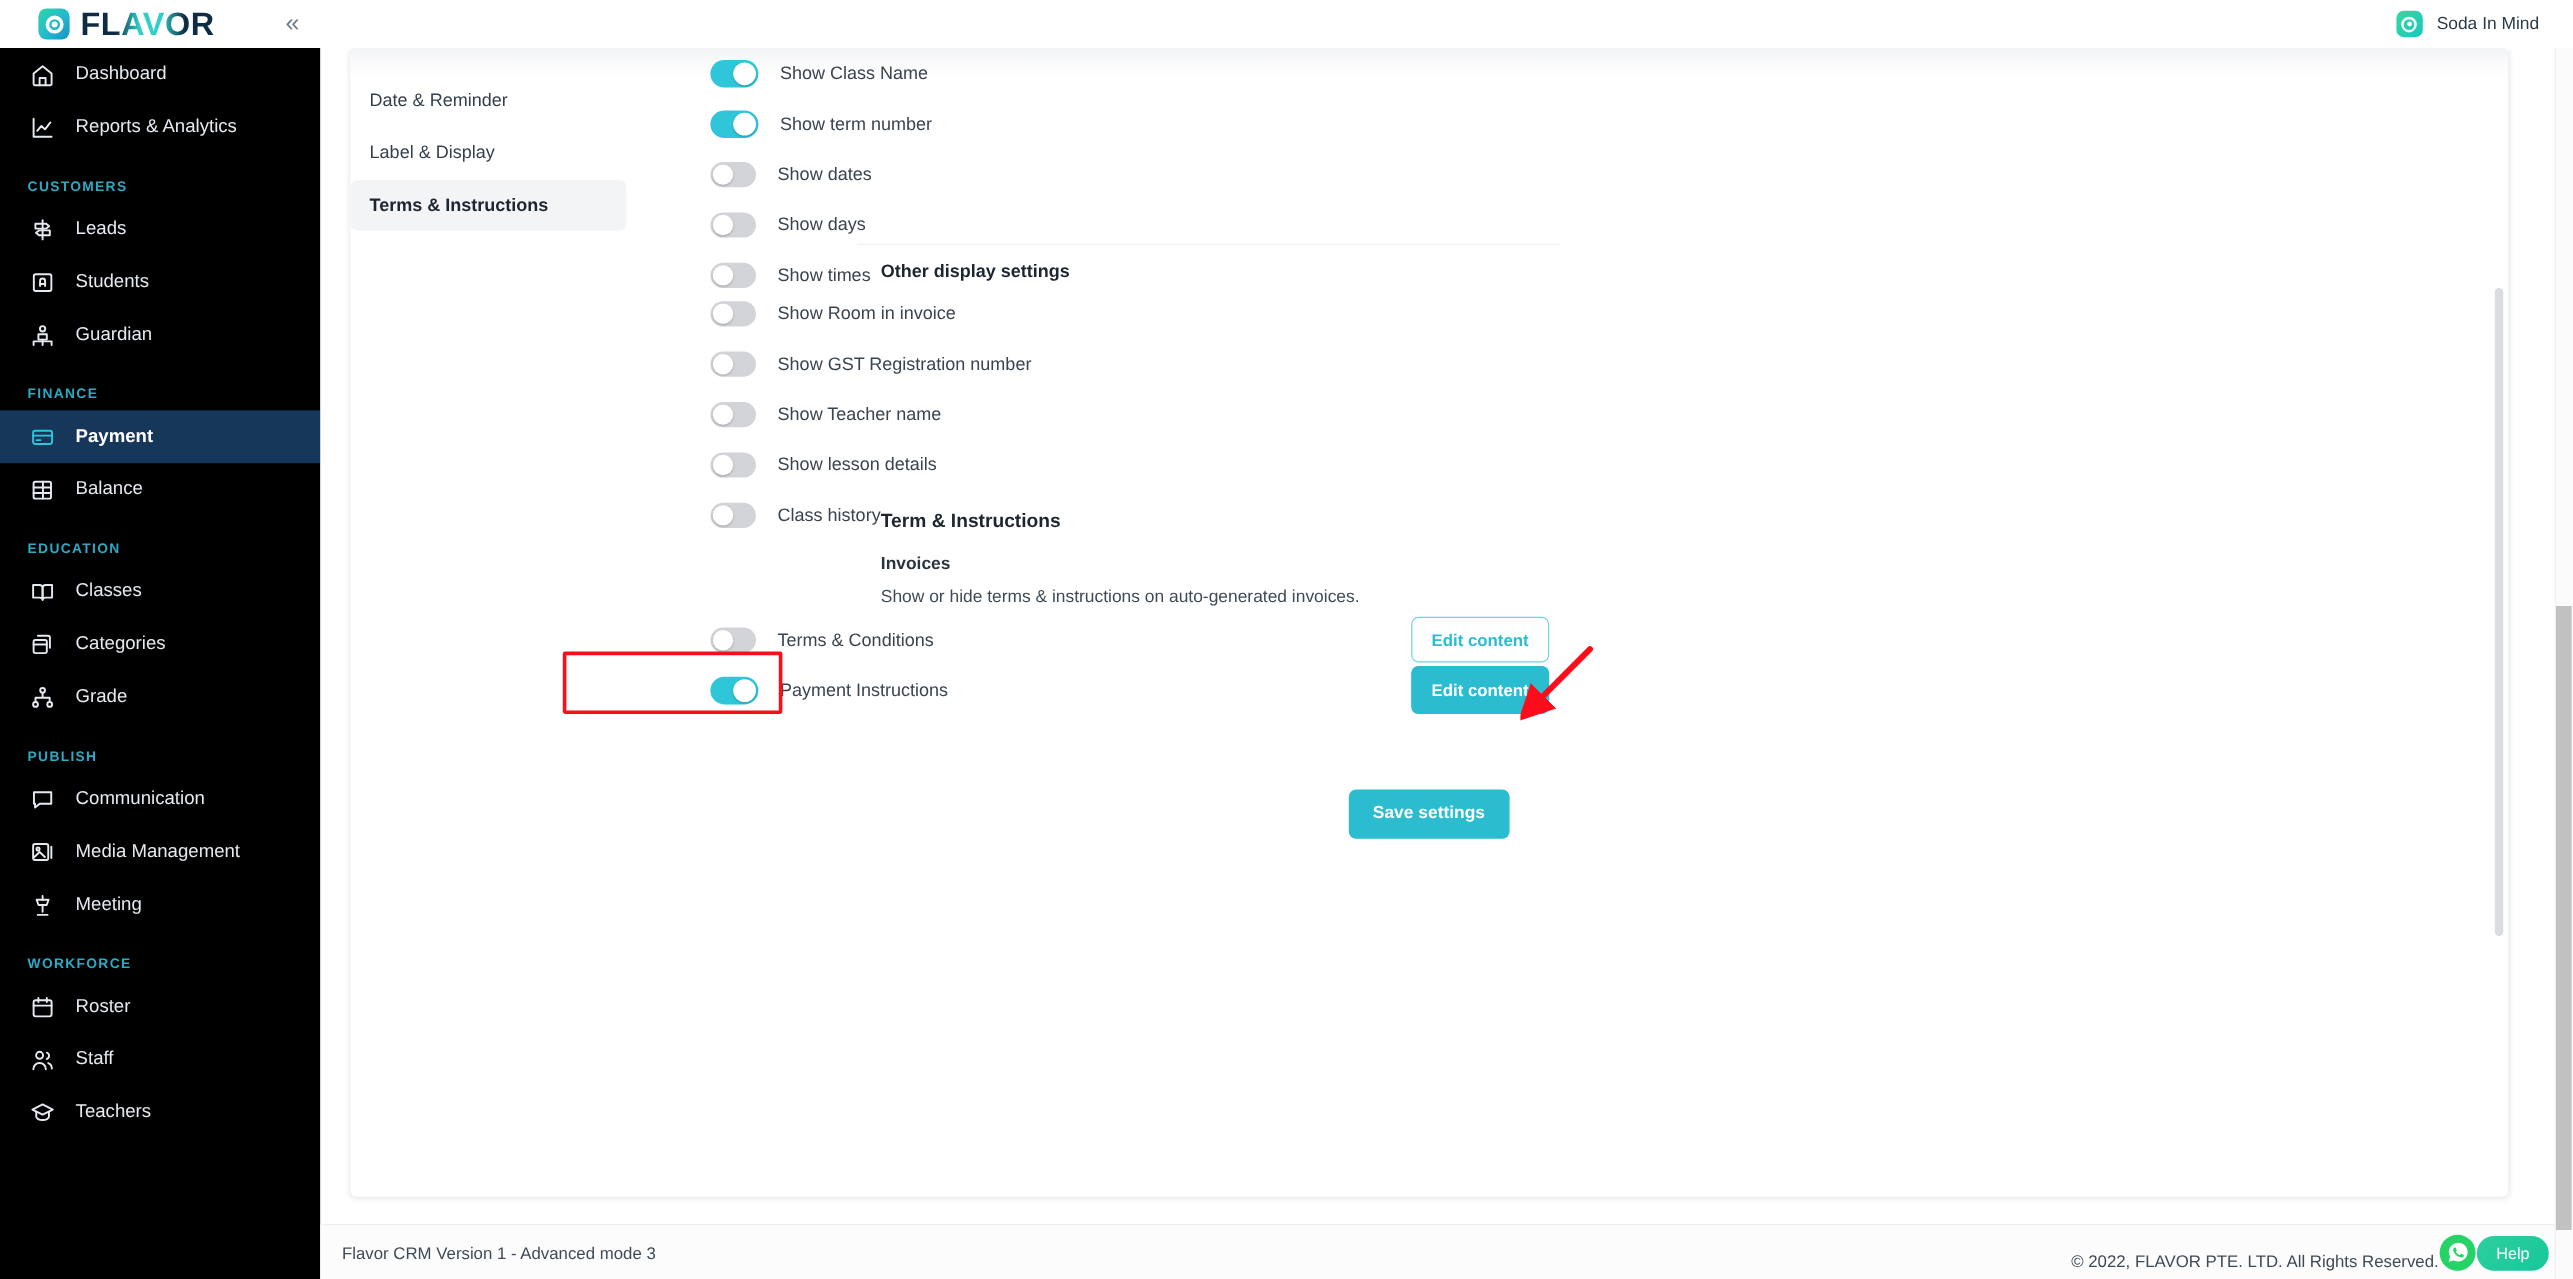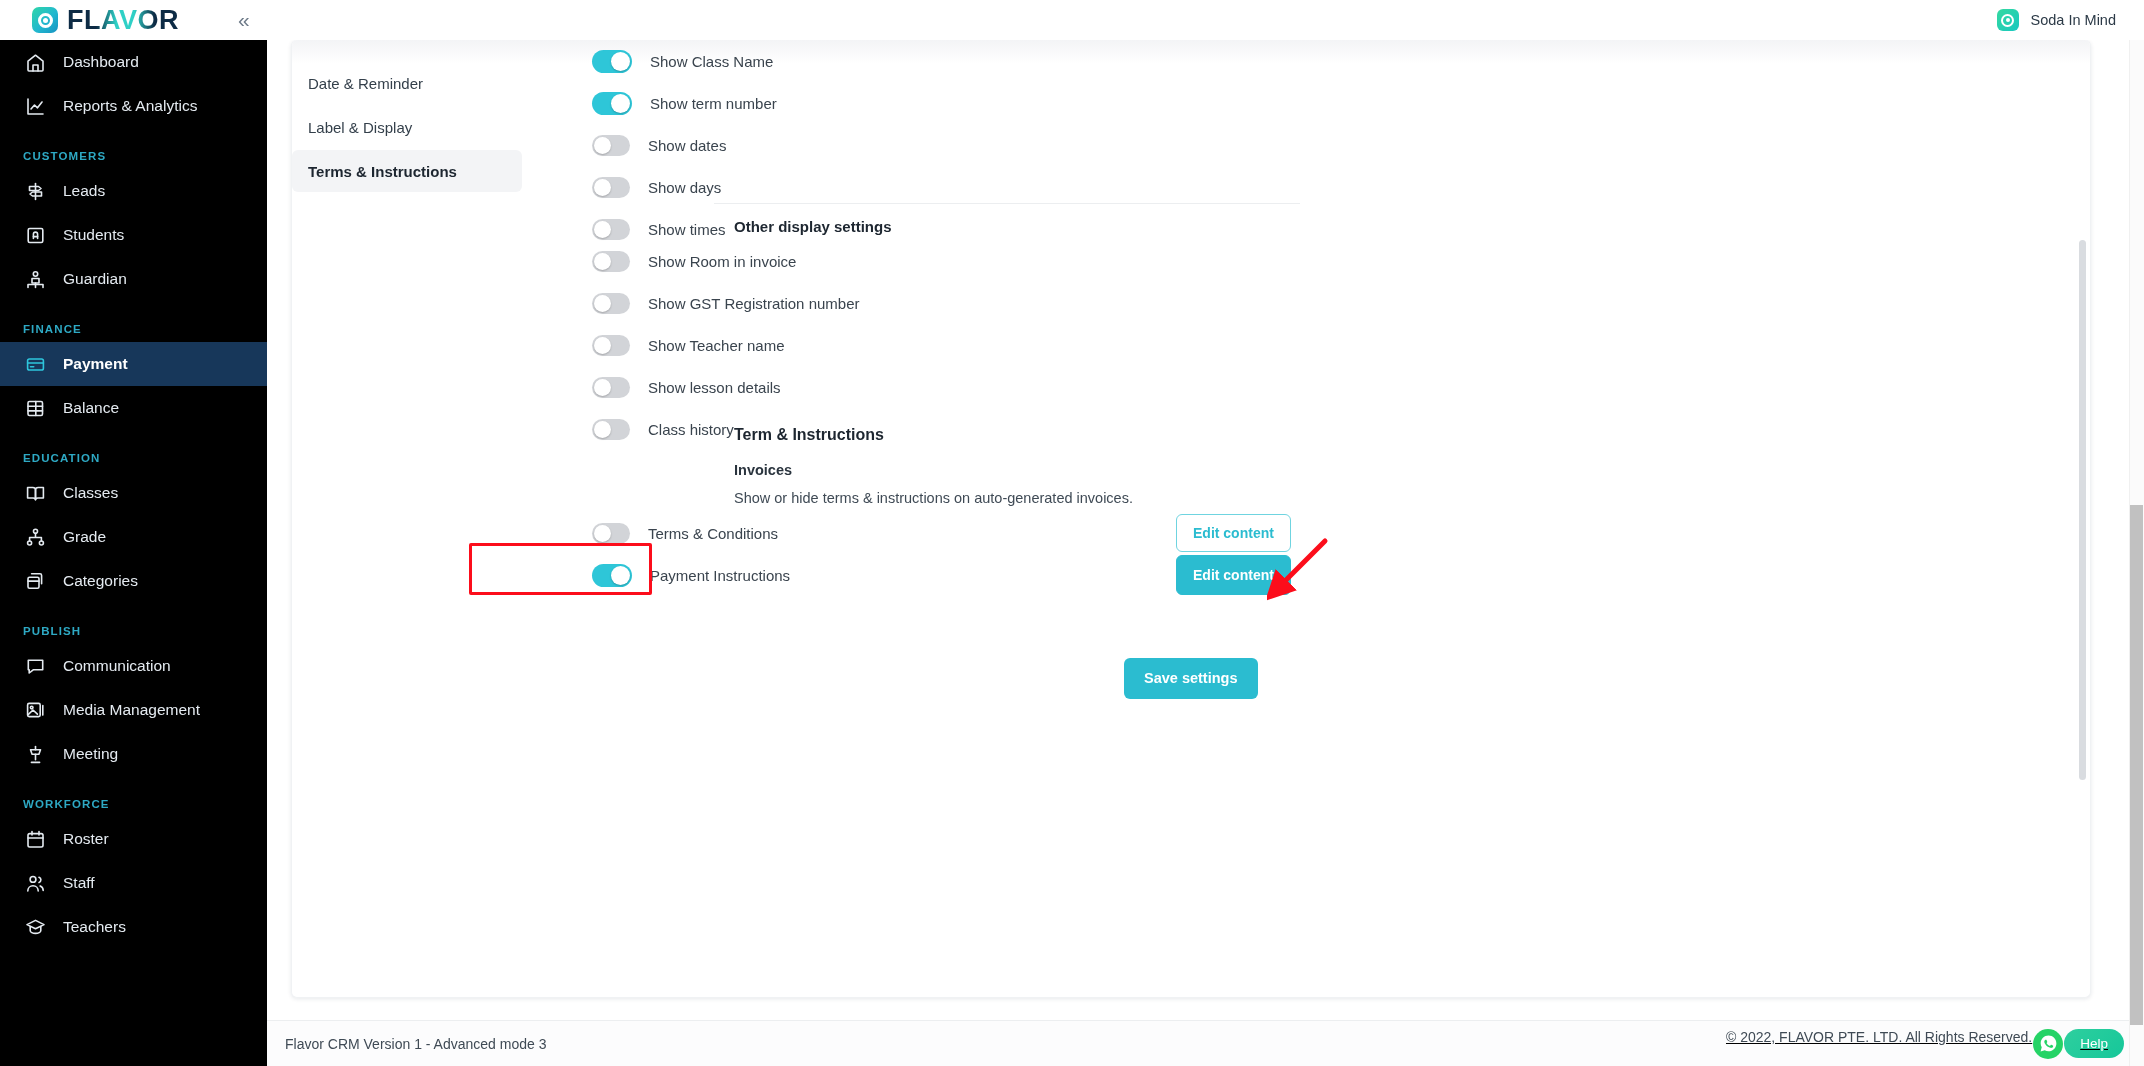--- a/index.html
+++ b/index.html
@@ -126,21 +126,21 @@
   }
   #anno-arrow { position:absolute; pointer-events:none; }
 
   
   #footer {
     position:absolute; left: 267px; top: 1020px; width: 1877px; height: 46px;
     background:#fcfcfd; border-top: 1px solid #eceef0;
     display:flex; align-items:center; z-index: 30;
   }
   #footer .fl { position:absolute; left: 18px; font-size: 14px; color:#3f4a55; }
-  #footer .fr { position:absolute; right: 20px; display:flex; align-items:flex-start; gap: 1px; text-decoration: underline; }
+  #footer .fr { position:absolute; right: 20px; display:flex; align-items:flex-end; gap: 1px; }
   #footer .fr .cr { font-size: 14px; color:#3f4a55; }
   .wa { width: 30px; height:30px; border-radius:50%; background:#25d366; display:flex;align-items:center;justify-content:center;cursor:pointer;}
   .wa svg { width:19px;height:19px;fill:#fff; }
   .help-btn { background: linear-gradient(135deg,#2ecf9e,#16c79a); color:#fff; border:none;
     border-radius: 16px; padding: 7px 16px; font-size: 13.5px; cursor:pointer; font-family:"Liberation Sans",sans-serif;}
 
   
   #vscroll-outer { position:absolute; right:0; top:40px; width: 15px; height: 1026px; background:#fbfbfb; border-left:1px solid #f0f0f0; z-index:45;}
   #vscroll-thumb { position:absolute; right:1px; width: 13px; background:#c1c1c1; border-radius:0; cursor:pointer;}
   #card-scroll { position:absolute; right: 4px; top: 200px; width: 7px; height: 540px; background:#d9dce0; border-radius: 4px; }
@@ -246,37 +246,37 @@
         <svg viewBox="0 0 21 21">
           <path d="M2.6 4.5h5.2c1.5 0 2.7 1 2.7 2.3v10c0-1-1-1.8-2.3-1.8H2.6z"></path>
           <path d="M18.4 4.5h-5.2c-1.5 0-2.7 1-2.7 2.3v10c0-1 1-1.8 2.3-1.8h5.6z"></path>
         </svg>
       </span>
       <span>Classes</span>
     </div>
     <div class="nav-item">
       <span class="nav-ico">
         <svg viewBox="0 0 21 21">
+          <path d="M6.6 2.8h8.4c.9 0 1.6.7 1.6 1.6v8.4"></path>
+          <rect x="3" y="6.3" width="11" height="11" rx="1.5"></rect>
+          <path d="M3 10.1h11"></path>
+        </svg>
+      </span>
+      <span>Categories</span>
+    </div>
+    <div class="nav-item">
+      <span class="nav-ico">
+        <svg viewBox="0 0 21 21">
           <circle cx="10.5" cy="4.3" r="2"></circle>
           <circle cx="4.6" cy="16" r="2"></circle>
           <circle cx="16.4" cy="16" r="2"></circle>
           <path d="M10.5 6.4v4.1M4.6 14v-3.5h11.8V14"></path>
         </svg>
       </span>
       <span>Grade</span>
-    </div>
-    <div class="nav-item">
-      <span class="nav-ico">
-        <svg viewBox="0 0 21 21">
-          <path d="M6.6 2.8h8.4c.9 0 1.6.7 1.6 1.6v8.4"></path>
-          <rect x="3" y="6.3" width="11" height="11" rx="1.5"></rect>
-          <path d="M3 10.1h11"></path>
-        </svg>
-      </span>
-      <span>Categories</span>
     </div>
     <div class="nav-group">PUBLISH</div>
     <div class="nav-item">
       <span class="nav-ico">
         <svg viewBox="0 0 21 21">
           <path d="M3.3 4.2h14.4v9.6H8.2L4.2 17v-3.2H3.3z"></path>
         </svg>
       </span>
       <span>Communication</span>
     </div>

